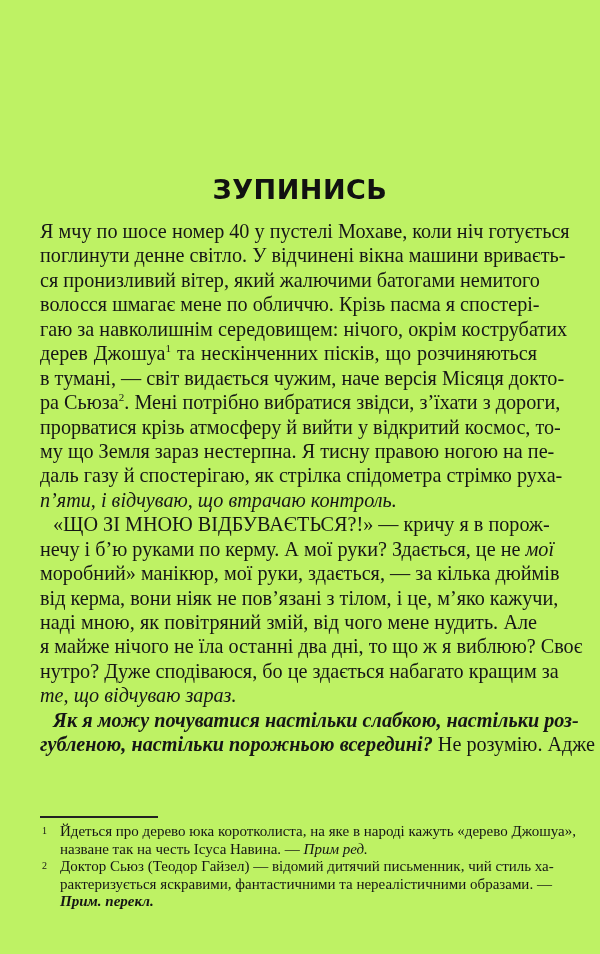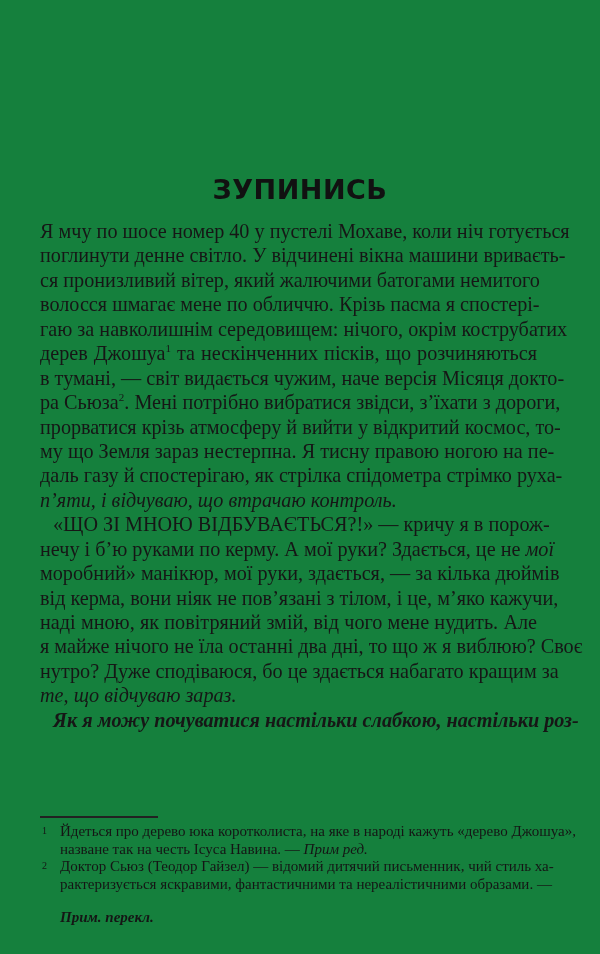--- a/index.html
+++ b/index.html
@@ -12,21 +12,21 @@
       height: 954px;
       position: relative;
       overflow: hidden;
       color: #141414;
     }
     .page {
       position: absolute;
       left: 0; top: 0;
       width: 600px;
       height: 954px;
-      background: #15803d;
+      background: #bef264;
     }
     .chapter-title {
       position: absolute;
       top: 174px;
       left: 0;
       width: 600px;
       text-align: center;
       font-family: "DejaVu Sans", sans-serif;
       font-weight: bold;
       font-size: 27px;
@@ -93,21 +93,21 @@
       font-size: 10px;
     }
     .fn-line {
       display: block;
       white-space: nowrap;
       text-align: justify;
       text-align-last: justify;
     }
     .fn-line.last { text-align-last: left; }
     .fn .it { font-style: italic; }
-    .fn .bi { font-style: italic; font-weight: bold; margin-top: 16px; }
+    .fn .bi { font-style: italic; font-weight: bold; }
   </style>
 </head>
 <body>
 
 <div class="page">
 
   <div class="chapter-title">ЗУПИНИСЬ</div>
 
   <div class="body-text">
     <span class="line">Я мчу по шосе номер 40 у пустелі Мохаве, коли ніч готується</span>
@@ -124,20 +124,21 @@
     <span class="line last">п’яти, і відчуваю, що втрачаю контроль.</span>
     <span class="line indent">«ЩО ЗІ МНОЮ ВІДБУВАЄТЬСЯ?!» — кричу я в порож-</span>
     <span class="line"><span>нечу і б’ю руками по керму. А мої руки? Здається, це не </span><span class="it">мої</span></span>
     <span class="line">моробний» манікюр, мої руки, здається, — за кілька дюймів</span>
     <span class="line">від керма, вони ніяк не пов’язані з тілом, і це, м’яко кажучи,</span>
     <span class="line">наді мною, як повітряний змій, від чого мене нудить. Але</span>
     <span class="line">я майже нічого не їла останні два дні, то що ж я виблюю? Своє</span>
     <span class="line">нутро? Дуже сподіваюся, бо це здається набагато кращим за</span>
     <span class="line last">те, що відчуваю зараз.</span>
     <span class="line indent"><span class="bi">Як я можу почуватися настільки слабкою, настільки роз-</span></span>
+    <span class="line"><span class="bi">губленою, настільки порожньою всередині?</span><span> Не розумію. Адже</span></span>
   </div>
 
   <div class="footnote-rule"></div>
 
   <div class="footnotes">
     <div class="fn">
       <span class="fn-num">1</span>
       <span class="fn-line">Йдеться про дерево юка коротколиста, на яке в народі кажуть «дерево Джошуа»,</span>
       <span class="fn-line last"><span>назване так на честь Ісуса Навина. — </span><span class="it">Прим ред.</span></span>
     </div>

